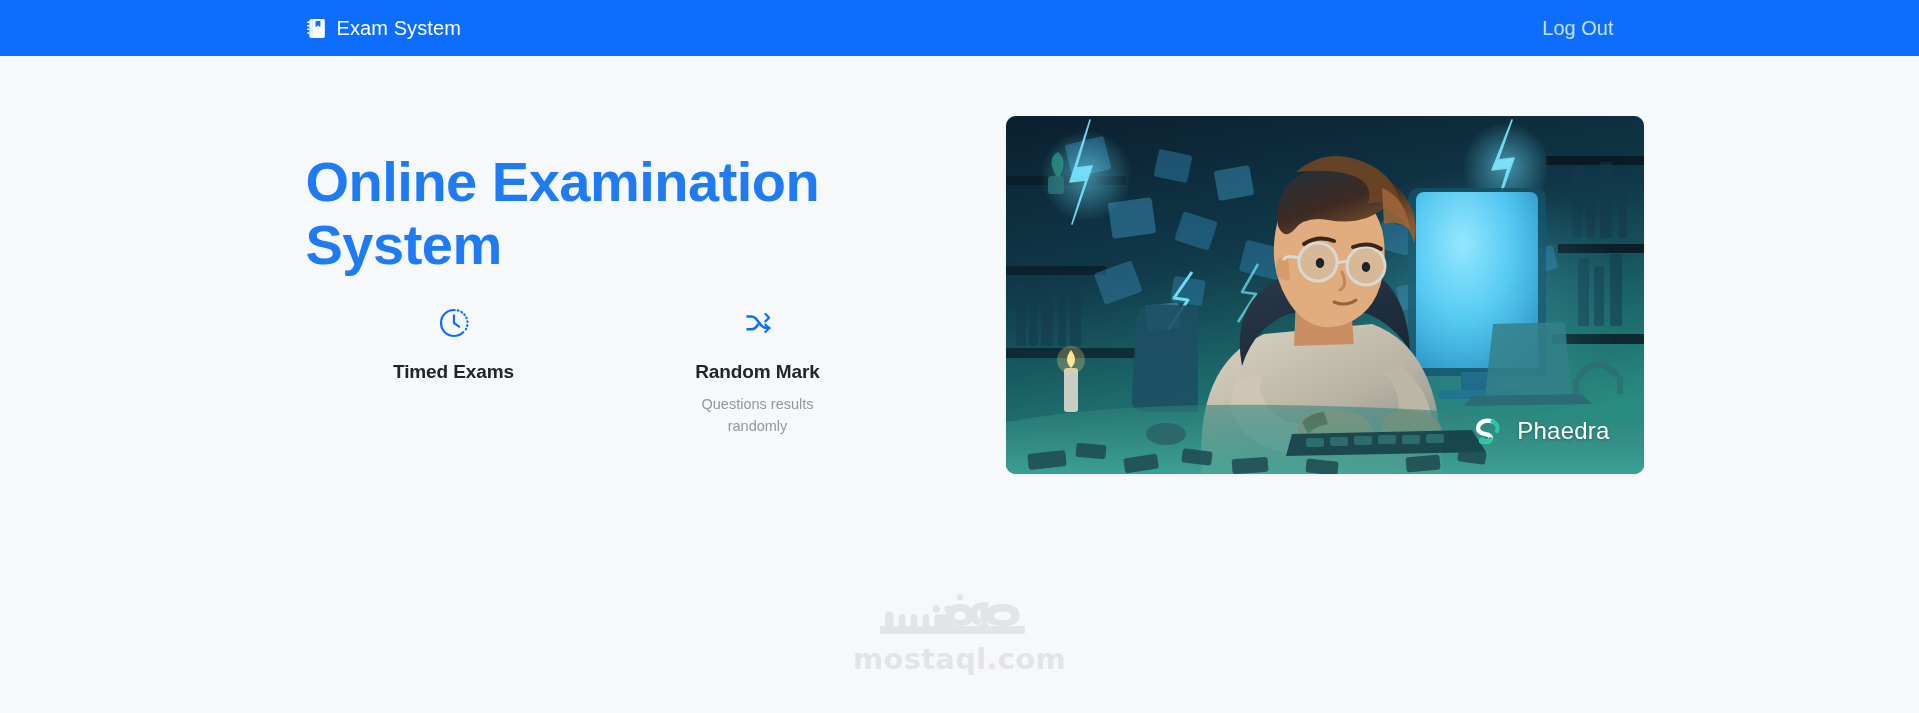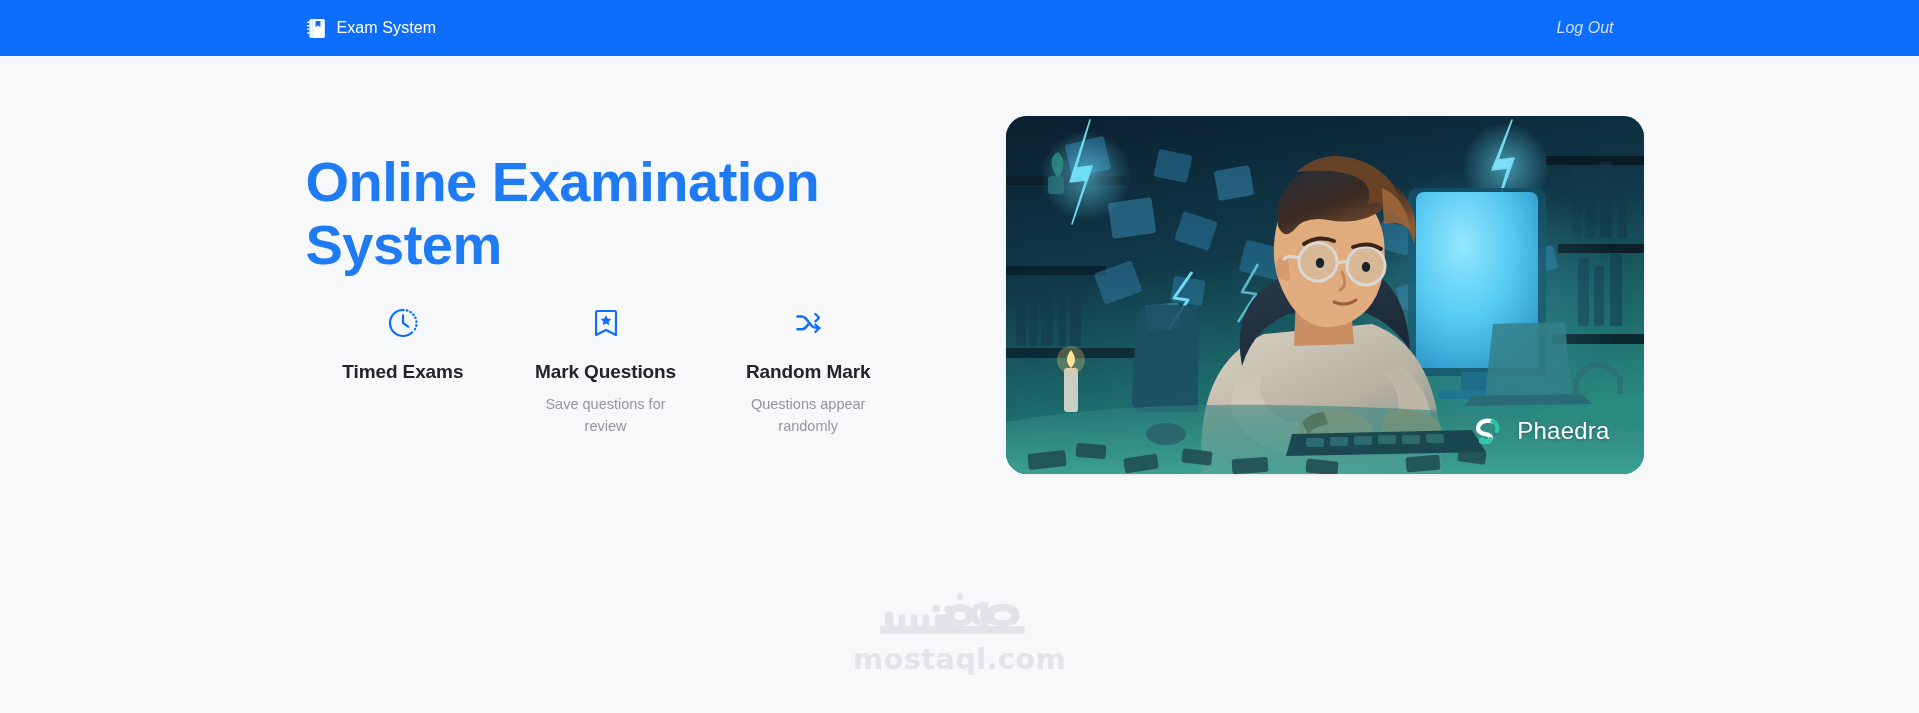--- a/index.html
+++ b/index.html
@@ -33,39 +33,38 @@
     padding: 0 16px;
     display: flex;
     align-items: center;
     justify-content: space-between;
   }
   .brand {
     display: flex;
     align-items: center;
     gap: 9px;
     color: #ffffff;
-    font-size: 16px;
+    font-size: 20px;
     font-weight: 400;
     letter-spacing: .1px;
     text-decoration: none;
     cursor: pointer;
   }
   .brand-icon {
     display: inline-flex;
     align-items: center;
     justify-content: center;
     width: 22px;
     height: 22px;
   }
   .logout-link {
     color: rgba(255,255,255,.78);
-    font-size: 16px;
+    font-size: 20px;
     text-decoration: none;
     cursor: pointer;
-    font-style: italic;
   }
 
   
   .hero {
     max-width: 1340px;
     margin: 8px auto;
     padding: 52px 16px 0 16px;
     display: flex;
     align-items: flex-start;
     gap: 60px;
@@ -129,21 +128,21 @@
   }
 
   
   .hero-right {
     flex: 0 0 638px;
     width: 638px;
   }
   .hero-img {
     width: 638px;
     height: 358px;
-    border-radius: 21px;
+    border-radius: 10px;
     overflow: hidden;
     position: relative;
     background: #0369a1;
     box-shadow: 0 1px 3px rgba(0,0,0,.06);
   }
   .hero-img svg { display: block; width: 100%; height: 100%; }
 
   .img-watermark {
     position: absolute;
     right: 34px;
@@ -216,43 +215,33 @@
         <div class="feature-icon">
           <svg viewBox="0 0 16 16" width="32" height="32" fill="none" stroke="currentColor" stroke-width="1.1" aria-hidden="true">
             <path d="M8 1.5a6.5 6.5 0 1 0 0 13 6.5 6.5 0 0 0 4.6-1.9" stroke-linecap="round"></path>
             <path d="M13.9 11.2a6.5 6.5 0 0 0-5.9-9.7" stroke-linecap="round" stroke-dasharray="0.35 1.55"></path>
             <path d="M8 4.2V8l2.6 1.8" stroke-linecap="round" stroke-linejoin="round"></path>
           </svg>
         </div>
         <div class="feature-title">Timed Exams</div>
       </div>
 
-      <div class="feature">
-        <div class="feature-icon">
-          <svg viewBox="0 0 16 16" width="30" height="30" fill="none" stroke="currentColor" stroke-width="1.15" aria-hidden="true">
-            <path d="M3.4 1.6h9.2a.7.7 0 0 1 .7.7v12.1L8 11.7l-5.3 2.7V2.3a.7.7 0 0 1 .7-.7z" stroke-linejoin="round"></path>
-            <path d="M8 3.9l.86 1.74 1.92.28-1.39 1.35.33 1.91L8 8.28l-1.72.9.33-1.91-1.39-1.35 1.92-.28L8 3.9z" fill="currentColor" stroke="none"></path>
-          </svg>
-        </div>
-        <div class="feature-title">Mark Questions</div>
-        <p class="feature-desc">Save questions for review</p>
-      </div>
 
       <div class="feature">
         <div class="feature-icon">
           <svg viewBox="0 0 16 16" width="32" height="32" fill="currentColor" aria-hidden="true">
             <path d="M11.3 3.1a.55.55 0 0 1 .78 0l1.85 1.84a.55.55 0 0 1 0 .78l-1.85 1.85a.55.55 0 1 1-.78-.78l1.46-1.46-1.46-1.45a.55.55 0 0 1 0-.78z"></path>
             <path d="M11.3 8.43a.55.55 0 0 1 .78 0l1.85 1.85a.55.55 0 0 1 0 .78l-1.85 1.84a.55.55 0 0 1-.78-.78l1.46-1.45-1.46-1.46a.55.55 0 0 1 0-.78z"></path>
             <path d="M2.1 4.78a.6.6 0 0 1 .6-.6h2.04c1.64 0 2.73 1.17 3.58 2.3.35.47.67.92.97 1.32.31.42.6.78.9 1.08.73.72 1.34.96 2.15.96h1.4a.6.6 0 0 1 0 1.2h-1.4c-1.24 0-2.17-.42-3-1.25-.37-.37-.7-.79-1.02-1.22-.32-.43-.63-.87-.96-1.31C6.5 6.1 5.73 5.38 4.74 5.38H2.7a.6.6 0 0 1-.6-.6z"></path>
             <path d="M2.1 11.14a.6.6 0 0 0 .6.6h2.04c1.64 0 2.73-1.17 3.58-2.3l.33-.45-.77-1.03-.5.67C6.5 9.82 5.73 10.54 4.74 10.54H2.7a.6.6 0 0 0-.6.6z"></path>
             <path d="M13.74 4.78a.6.6 0 0 1-.6.6h-1.4c-.81 0-1.42.24-2.15.96-.15.15-.3.32-.45.5l.77 1.04.22-.28c.23-.27.45-.52.67-.74.83-.83 1.76-1.25 3-1.25h1.34" opacity="0"></path>
           </svg>
         </div>
         <div class="feature-title">Random Mark</div>
-        <p class="feature-desc">Questions appear randomly</p>
+        <p class="feature-desc">Questions results randomly</p>
       </div>
 
     </div>
   </div>
 
   <div class="hero-right">
     <div class="hero-img">
       <svg viewBox="0 0 638 358" preserveAspectRatio="xMidYMid slice" aria-hidden="true">
         <defs>
           <linearGradient id="bg" x1="0" y1="0" x2="0.3" y2="1">

